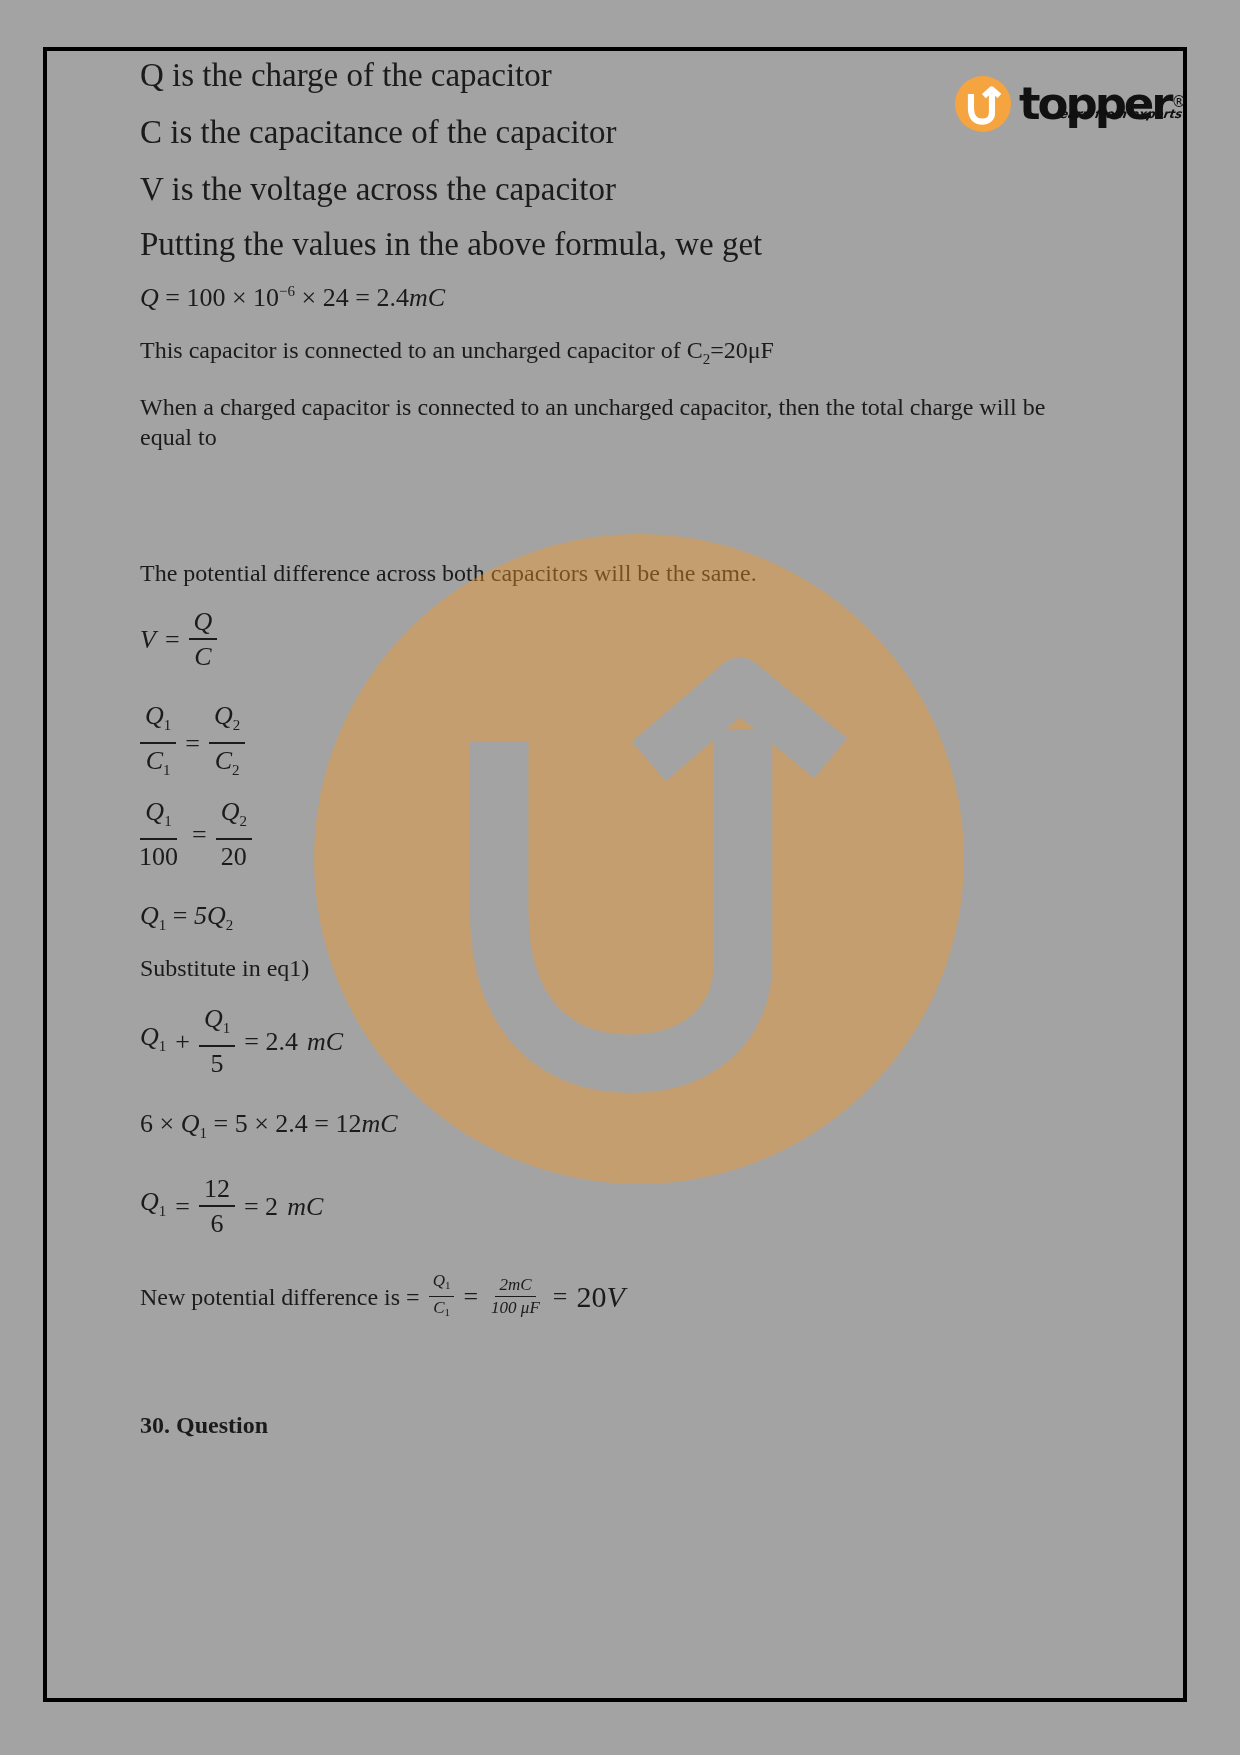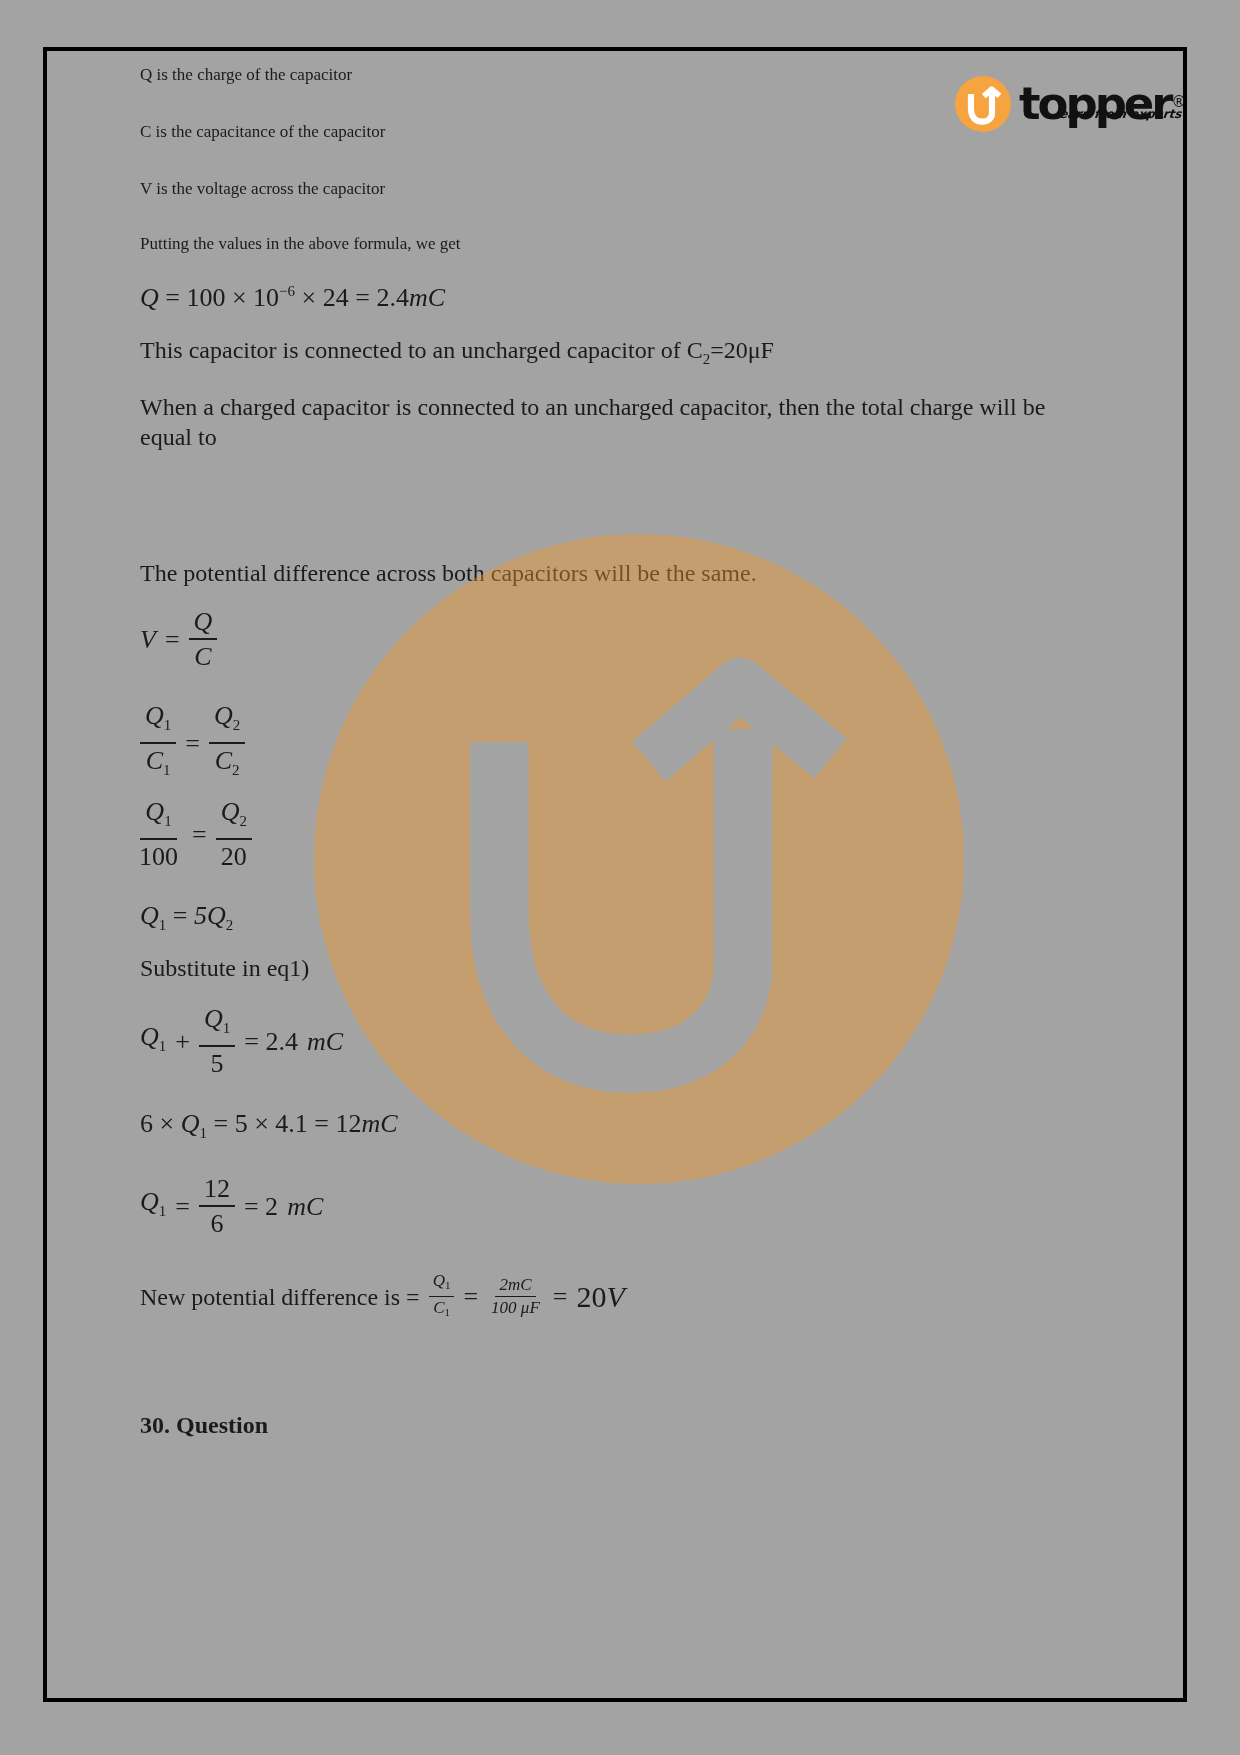--- a/index.html
+++ b/index.html
@@ -11,21 +11,21 @@
   .logo-mark{width:56px;height:56px;}
   .logo-word{position:relative;margin-left:8px;font-family:"DejaVu Sans",sans-serif;
              font-weight:bold;font-size:45px;letter-spacing:-3px;color:#111;line-height:56px;}
   .logo-reg{position:absolute;right:-16px;top:-2px;font-size:15px;letter-spacing:0;font-weight:normal;}
   .logo-tag{position:absolute;right:-12px;bottom:-10px;font-size:12px;font-style:italic;
             letter-spacing:0;font-weight:bold;transform:skewX(-10deg);white-space:nowrap;}
   
   .wm{position:absolute;left:314px;top:534px;width:650px;height:650px;z-index:5;pointer-events:none;}
   
   .blk{position:absolute;left:140px;font-size:24px;line-height:30px;z-index:1;white-space:normal;}
-  .big{font-size:17px;}
+  .big{font-size:33px;}
   .eq{font-size:26px;line-height:31px;}
   .it{font-style:italic;}
   .b{font-weight:bold;}
   .sb{font-size:15px;vertical-align:-6px;font-style:normal;}
   .sp{font-size:15px;vertical-align:10px;font-style:normal;}
   .eqrow{display:flex;align-items:center;gap:9px;}
   .frac{display:inline-flex;flex-direction:column;align-items:center;text-align:center;line-height:27px;}
   .frac .fn{padding:0 5px 3px;border-bottom:2px solid #1b1b1b;}
   .frac .fd{padding:3px 5px 0;}
   .smf{font-size:17px;line-height:18px;}
@@ -123,21 +123,21 @@
       <span class="fd">5</span>
     </span>
     <span>= 2.4</span>
       <span class="it">mC</span>
   </div>
 
   <div class="blk eq" style="top:1108px">
     <span>6 ×</span>
     <span class="it">Q</span><span class="sb">1</span>
     <span>=</span>
-    <span>5 × 4.1 = 12</span><span class="it">mC</span>
+    <span>5 × 2.4 = 12</span><span class="it">mC</span>
   </div>
 
   <div class="blk eq eqrow" style="top:1175px">
     <span><span class="it">Q</span><span class="sb">1</span></span>
     <span>=</span>
     <span class="frac">
       <span class="fn">12</span>
       <span class="fd">6</span>
     </span>
     <span>= 2</span>

